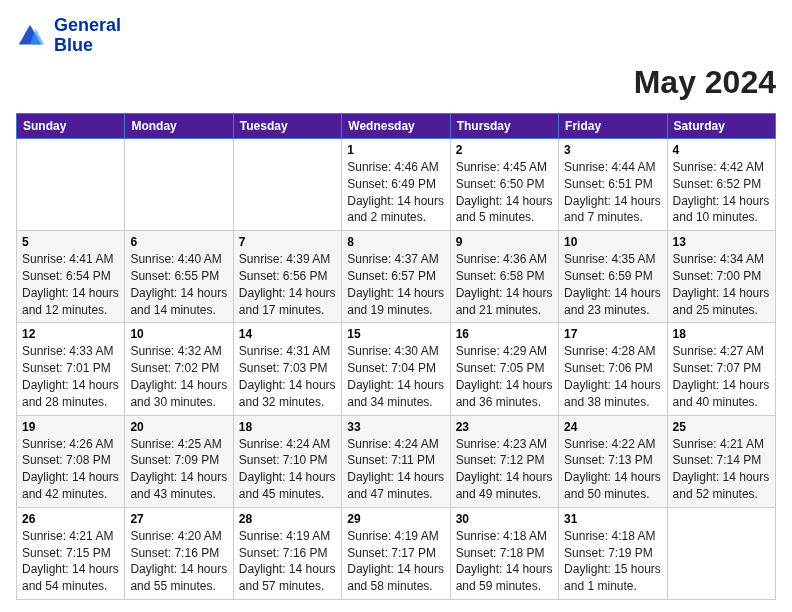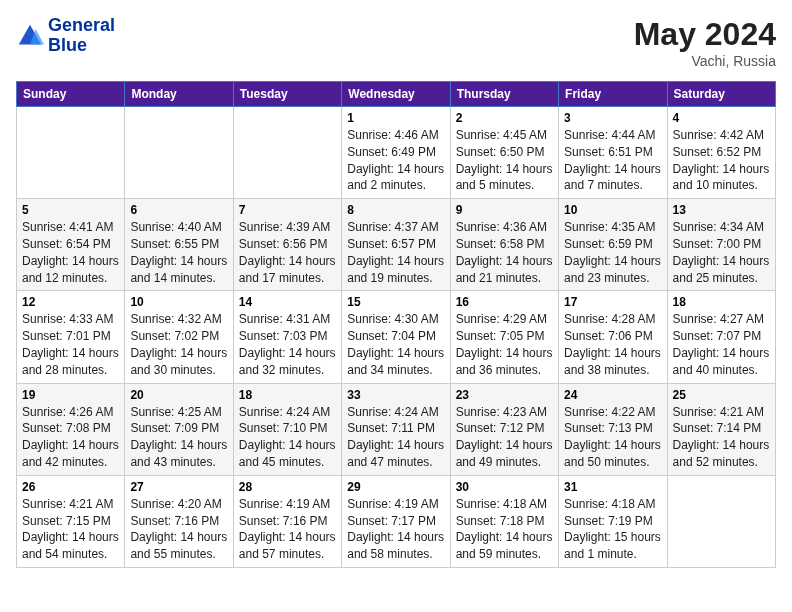--- a/index.html
+++ b/index.html
@@ -12,37 +12,37 @@
     }
     .header {
       display: flex;
       justify-content: space-between;
       align-items: flex-start;
       margin-bottom: 12px;
     }
     .logo {
       display: flex;
       align-items: center;
-      gap: 4px;
+      gap: 10px;
     }
     .logo-text {
       font-size: 18px;
       font-weight: bold;
       color: #003399;
       line-height: 1.1;
     }
     .logo-text span {
       display: block;
     }
     .logo-icon {
       width: 28px;
       height: 28px;
     }
     .title-area {
-      text-align: right;
+      margin-top: 48px;
     }
     .month-year {
       font-size: 32px;
       font-weight: bold;
       color: #222;
     }
     .location {
       font-size: 14px;
       color: #555;
     }
@@ -95,21 +95,20 @@
       <polygon points="20,4 36,32 4,32" fill="#2255cc"></polygon>
       <polygon points="28,10 40,32 20,32" fill="#3399ff" opacity="0.7"></polygon>
     </svg>
     <div class="logo-text">
       <span>General</span>
       <span>Blue</span>
     </div>
   </div>
   <div class="title-area">
     <div class="month-year">May 2024</div>
-    <div class="location">Vachi, Russia</div>
   </div>
 </div>
 
 <table class="calendar">
   <thead>
     <tr>
     <th>Sunday</th>
         <th>Monday</th>
         <th>Tuesday</th>
         <th>Wednesday</th>

